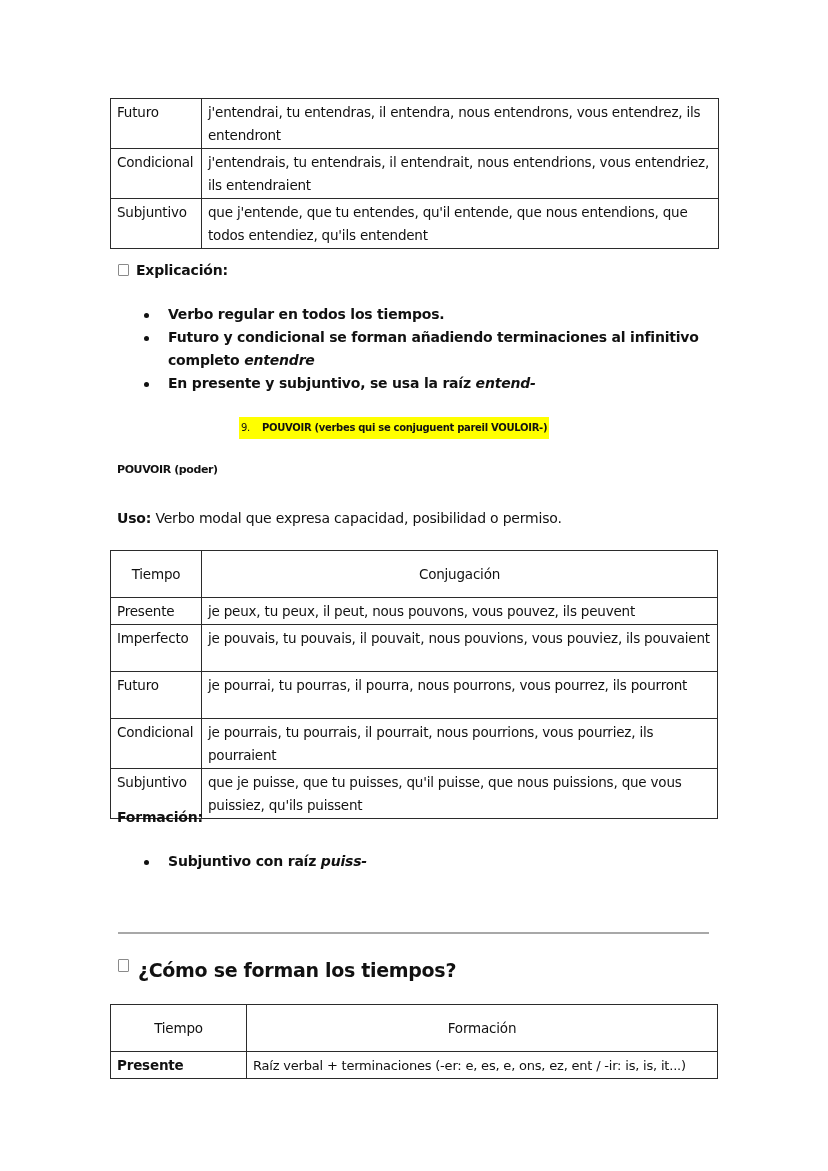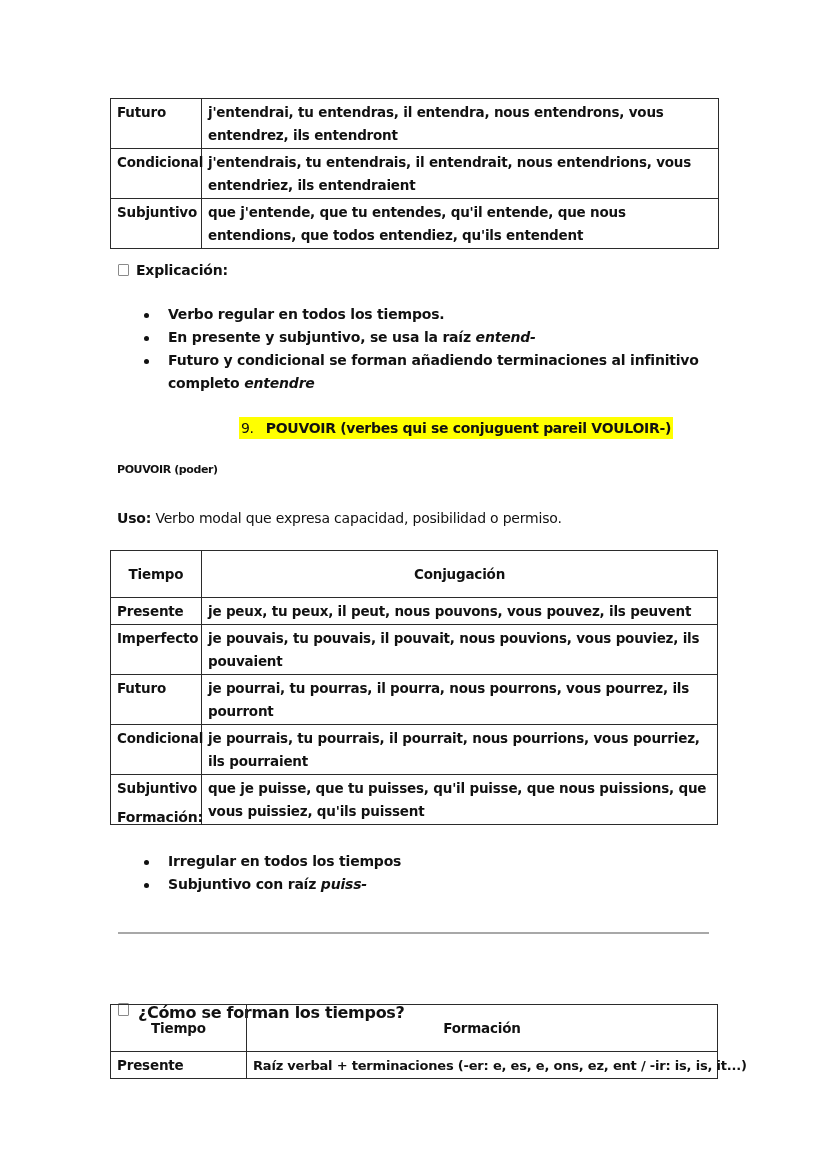--- a/index.html
+++ b/index.html
@@ -21,21 +21,21 @@
       position: absolute;
       border-collapse: collapse;
       table-layout: fixed;
     }
     table.conj td, table.conj th {
       border: 1.3px solid #2b2b2b;
       vertical-align: top;
       padding: 2px 6px 1px 6px;
       font-size: 13.5px;
       line-height: 23px;
-      font-weight: bold;
+      font-weight: normal;
       text-align: left;
       letter-spacing: -0.2px;
     }
     table.conj th {
       text-align: center;
       padding: 12px 6px;
       line-height: 22px;
       margin-top: 32px;
     }
     table.conj td.tense {
@@ -84,21 +84,21 @@
       height: 5px;
       border-radius: 50%;
       background: #111;
     }
     .em { font-style: italic; }
 
     .highlight-heading {
       position: absolute;
       background: #ffff00;
       font-weight: bold;
-      font-size: 14px;
+      font-size: 10px;
       line-height: 22px;
       padding: 0 2px;
       letter-spacing: -0.3px;
     }
     .highlight-heading .num { margin-right: 12px; font-weight: normal; }
 
     .h-verb {
       position: absolute;
       font-size: 11px;
       font-weight: bold;
@@ -113,26 +113,25 @@
     .divider {
       position: absolute;
       left: 118px;
       top: 932px;
       width: 591px;
       height: 2px;
       background: #a8a8a8;
     }
     .h-section {
       position: absolute;
-      font-size: 16px;
+      font-size: 19px;
       font-weight: bold;
       display: flex;
       align-items: flex-start;
       letter-spacing: -0.3px;
-      margin-top: 44px;
     }
     .h-section .checkbox-icon {
       width: 9px;
       height: 11px;
       margin-right: 9px;
     }
   </style>
 </head>
 <body>
 
@@ -162,25 +161,25 @@
   <span>Explicación:</span>
 </div>
 
 <ul class="bullets" style="left:144px; top:303px; width:560px;">
   <li>
     <span class="bullet-dot"></span>
     <span>Verbo regular en todos los tiempos.</span>
   </li>
   <li>
     <span class="bullet-dot"></span>
+    <span>Futuro y condicional se forman añadiendo terminaciones al infinitivo completo </span><span class="em">entendre</span>
+  </li>
+  <li>
+    <span class="bullet-dot"></span>
     <span>En presente y subjuntivo, se usa la raíz </span><span class="em">entend-</span>
-  </li>
-  <li>
-    <span class="bullet-dot"></span>
-    <span>Futuro y condicional se forman añadiendo terminaciones al infinitivo completo </span><span class="em">entendre</span>
   </li>
 </ul>
 
 <div class="highlight-heading" style="left:239px; top:417px;">
   <span class="num">9.</span><span>POUVOIR (verbes qui se conjuguent pareil VOULOIR-)</span>
 </div>
 
 <div class="h-verb" style="left:117px; top:463px;">POUVOIR (poder)</div>
 
 <div class="uso-line" style="left:117px; top:510px;">
@@ -218,24 +217,20 @@
     <td>que je puisse, que tu puisses, qu'il puisse, que nous puissions, que vous puissiez, qu'ils puissent</td>
   </tr>
 </tbody>
   </table>
 
 <div class="section-label" style="left:117px; top:809px;">Formación:</div>
 
 <ul class="bullets" style="left:144px; top:850px; width:560px;">
   <li>
     <span class="bullet-dot"></span>
-    <span>Irregular en todos los tiempos</span>
-  </li>
-  <li>
-    <span class="bullet-dot"></span>
     <span>Subjuntivo con raíz </span><span class="em">puiss-</span>
   </li>
 </ul>
 
 <div class="divider"></div>
 
 <div class="h-section" style="left:118px; top:959px;">
   <span class="checkbox-icon"></span>
   <span>¿Cómo se forman los tiempos?</span>
 </div>

